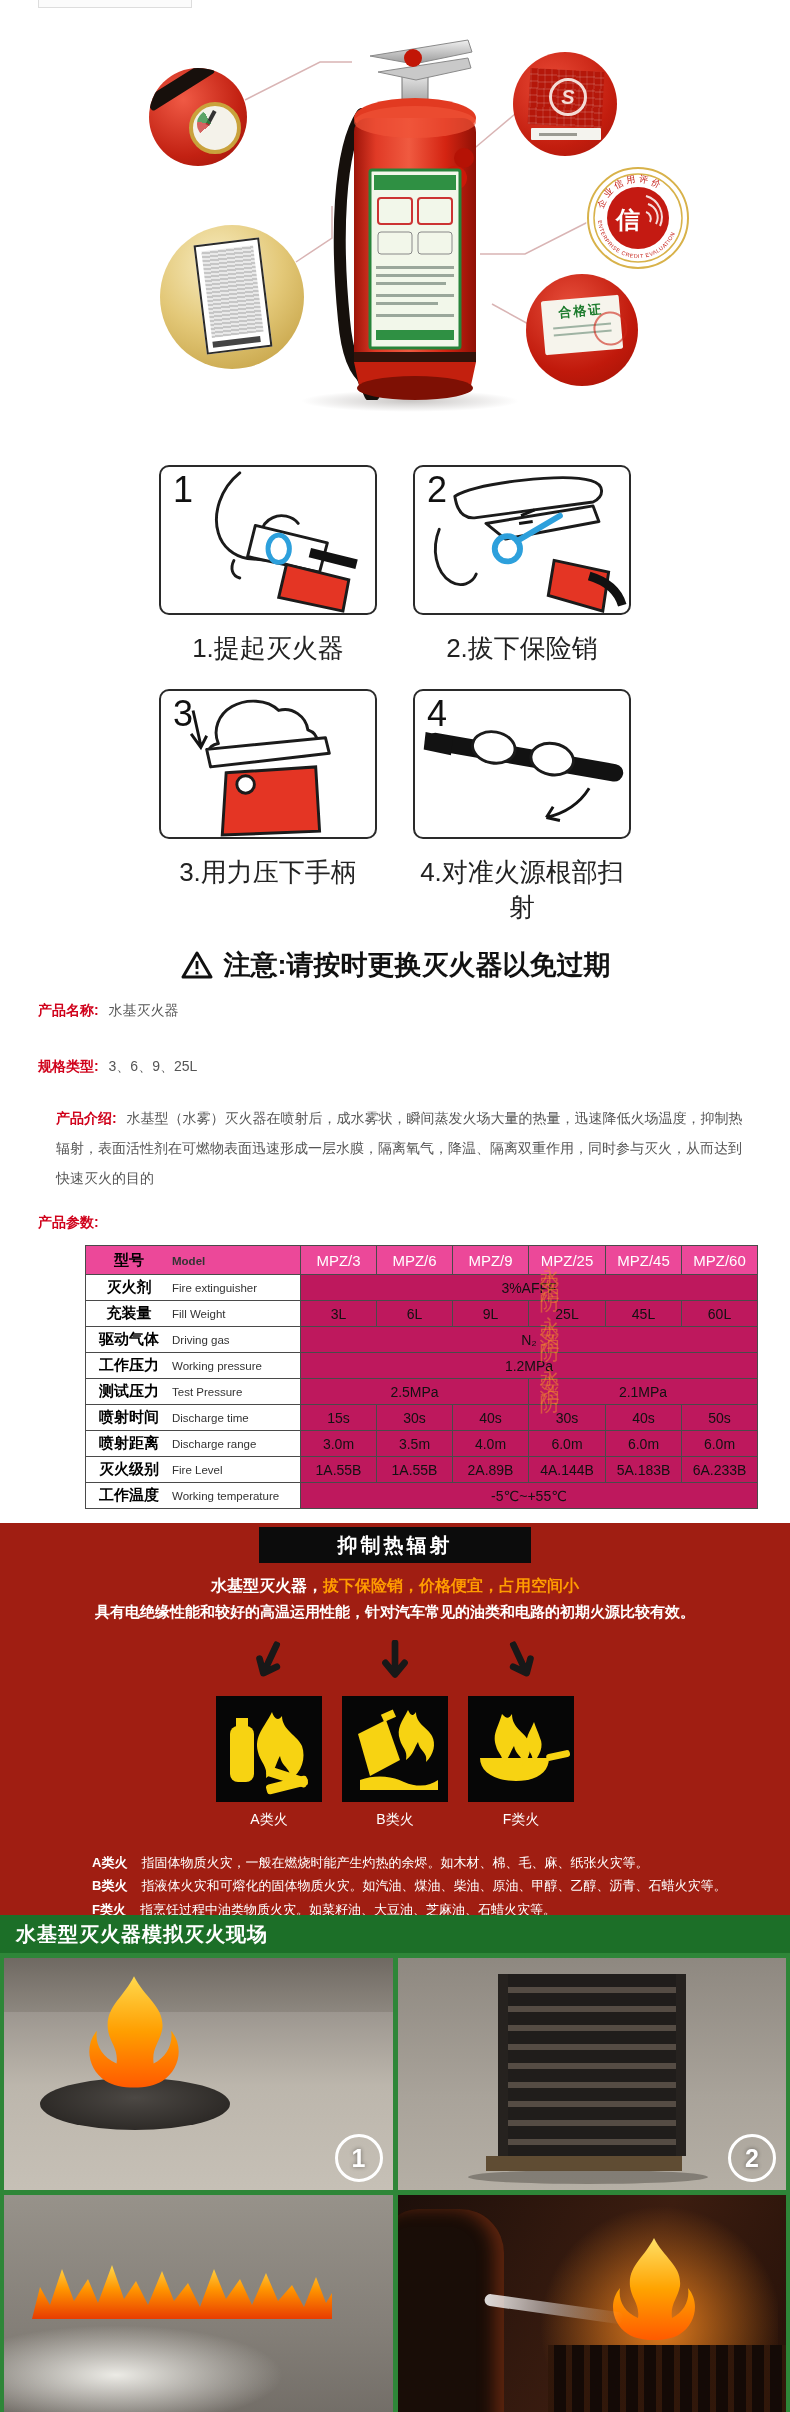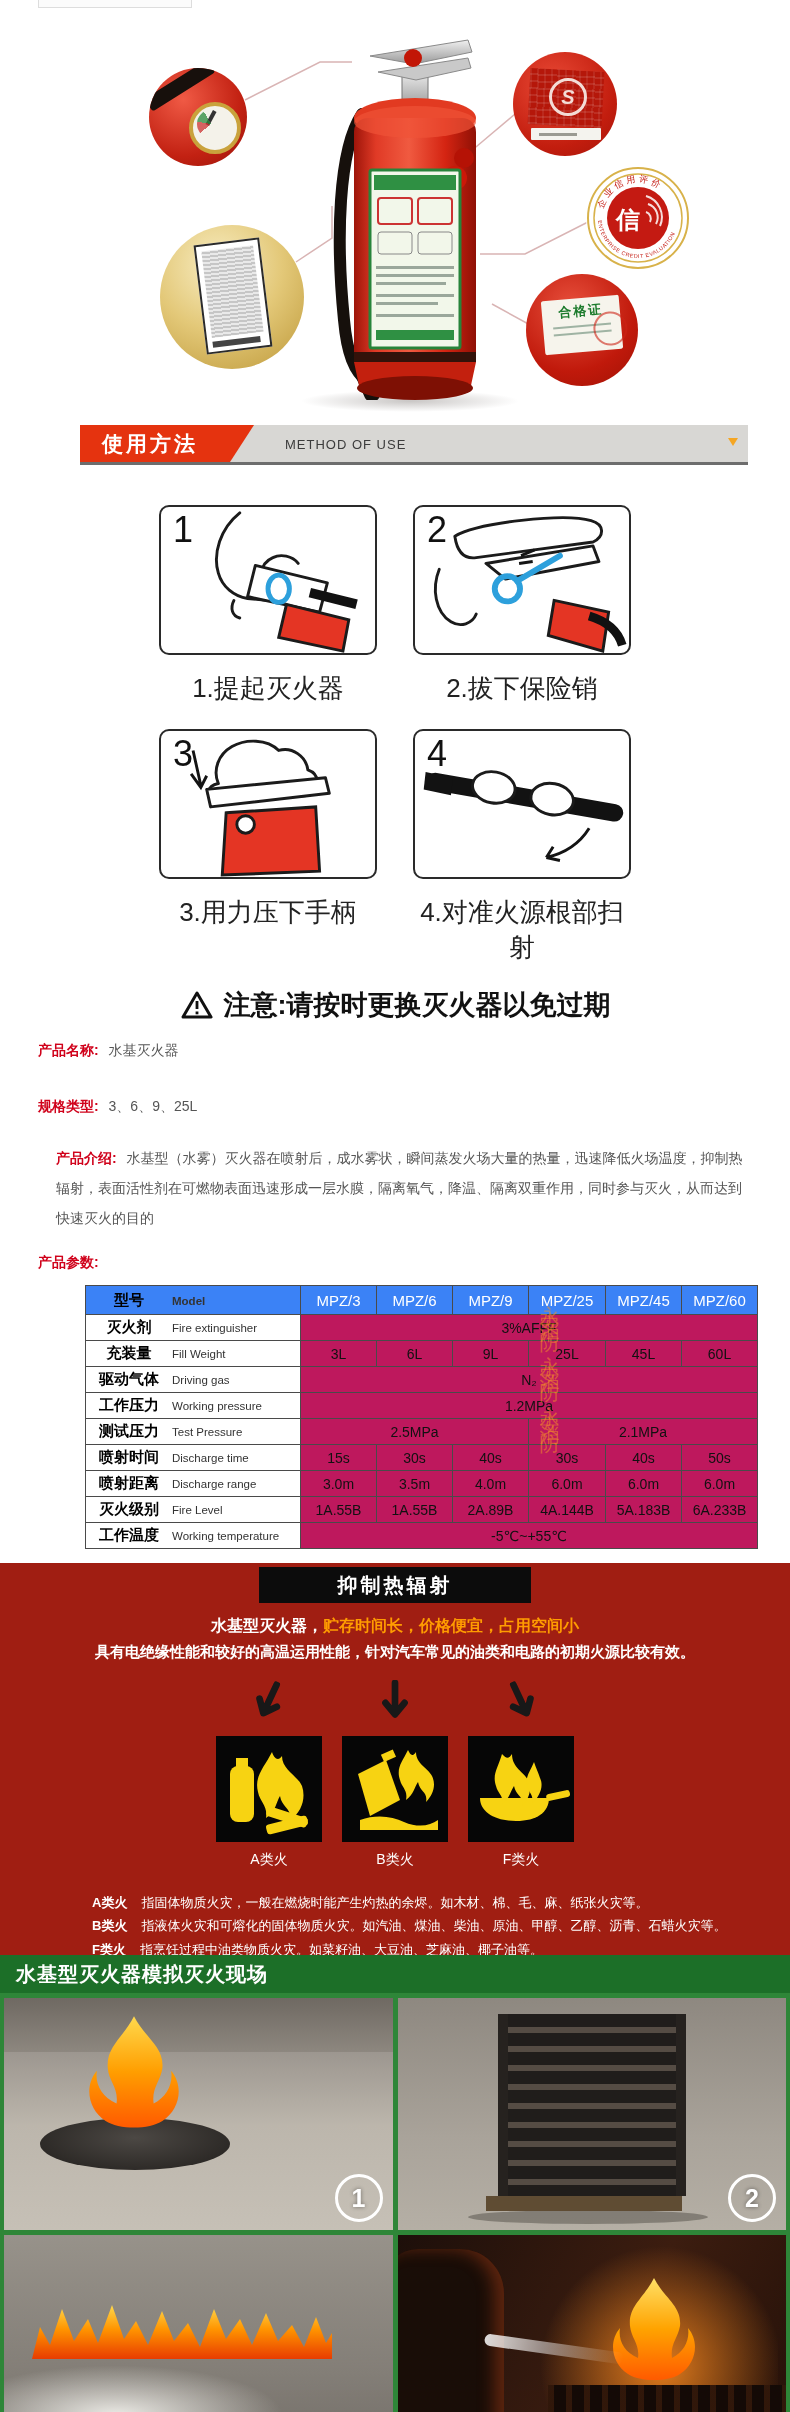--- a/index.html
+++ b/index.html
@@ -71,21 +71,21 @@
   .info-row{font-size:14px;line-height:30px;}
   .info-row.r1{margin-bottom:26px;} .info-row.r2{margin-bottom:22px;}
   .info-row.r3{margin-bottom:14px;margin-left:18px;} .info-row.r4{margin-bottom:6px;}
   .info-label{color:#d0021b;font-weight:bold;margin-right:6px;}
   .info-value{color:#555;}
 
   
   .table-wrap{position:relative;margin:8px 33px 0 85px;}
   table.spec{width:672px;border-collapse:collapse;table-layout:fixed;}
   table.spec th,table.spec td{border:1px solid #4a4a4a;padding:0;height:25px;text-align:center;}
-  table.spec tr.head th{background:#3b82f6;height:28px;}
+  table.spec tr.head th{background:#ec4899;height:28px;}
   table.spec tr.head .modcell{color:#fff;font-size:15px;font-weight:normal;}
   .lblcell{text-align:left !important;}
   .lblcell .cn{display:inline-block;width:86px;text-align:center;font-size:15px;font-weight:600;color:#000;}
   .lblcell .en{font-size:11.5px;color:#333;}
   .valcell{font-size:14px;color:#111;background:#be185d;}
   .watermark{position:absolute;left:452px;top:4px;height:268px;writing-mode:vertical-rl;
       font-size:20px;letter-spacing:9px;color:rgba(245,148,40,.5);pointer-events:none;overflow:hidden;}
 
   
   .red-section{margin-top:14px;height:392px;background:#a01e12;text-align:center;color:#fff;overflow:hidden;}
@@ -243,26 +243,20 @@
     <div class="circ circ-cert">
       <div class="cert-card">
         <span class="cert-title">合格证</span>
         <div class="cert-line"></div>
         <div class="cert-line"></div>
         <div class="cert-stamp"></div>
       </div>
     </div>
   </section>
 
-  <div class="method-bar">
-    <div class="method-red"></div>
-    <span class="method-cn">使用方法</span>
-    <span class="method-en">METHOD OF USE</span>
-    <span class="method-marker"></span>
-  </div>
 
   <section class="steps">
     <div class="step">
       <div class="panel">
         <svg viewBox="0 0 218 150" width="214" height="146">
           <g fill="#fff" stroke="#1b1b1b" stroke-width="3" stroke-linejoin="round" stroke-linecap="round">
             <path d="M80 6 C60 22 52 48 58 68 C62 82 74 92 88 94 L110 96 C98 74 100 58 114 52 C122 48 134 50 140 58"></path>
             <path d="M74 96 C70 104 72 112 80 114"></path>
             <path d="M96 60 L170 78 L162 108 L88 92 Z"></path>
           </g>
@@ -438,21 +432,21 @@
             <td class="valcell" colspan="6">-5℃~+55℃</td>
           </tr>
         </tbody>
     </table>
     <div class="watermark">永安消防 永安消防 永安消防</div>
   </div>
 
   <section class="red-section">
     <div class="banner">抑制热辐射</div>
     <div class="rline1">
-      <span>水基型灭火器，</span><span class="orange">贮存时间长，价格便宜，占用空间小</span>
+      <span>水基型灭火器，</span><span class="orange">拔下保险销，价格便宜，占用空间小</span>
     </div>
     <div class="rline2">具有电绝缘性能和较好的高温运用性能，针对汽车常见的油类和电路的初期火源比较有效。</div>
 
     <div class="arrows">
       <span class="arrow-cell arrow-left">
         <svg width="30" height="42" viewBox="0 0 30 44">
             <path d="M15 3 L15 33 M5 24 L15 36 L25 24" stroke="#181818" stroke-width="7" fill="none" stroke-linecap="round" stroke-linejoin="round"></path>
           </svg>
       </span>
       <span class="arrow-cell">
@@ -503,21 +497,21 @@
 
     <div class="fc-labels">
       <span class="fc-label">A类火</span>
       <span class="fc-label">B类火</span>
       <span class="fc-label">F类火</span>
     </div>
 
     <div class="fdesc">
       <div><b>A类火</b><span>指固体物质火灾，一般在燃烧时能产生灼热的余烬。如木材、棉、毛、麻、纸张火灾等。</span></div>
       <div><b>B类火</b><span>指液体火灾和可熔化的固体物质火灾。如汽油、煤油、柴油、原油、甲醇、乙醇、沥青、石蜡火灾等。</span></div>
-      <div><b>F类火</b><span>指烹饪过程中油类物质火灾。如菜籽油、大豆油、芝麻油、椰子油等。</span></div>
+      <div><b>F类火</b><span>指烹饪过程中油类物质火灾。如菜籽油、大豆油、芝麻油、石蜡火灾等。</span></div>
     </div>
   </section>
 
   <section class="green-section">
     <div class="gheader">水基型灭火器模拟灭火现场</div>
     <div class="photos">
 
       <div class="photo p1">
         <div class="wall"></div>
         <div class="pan"></div>

